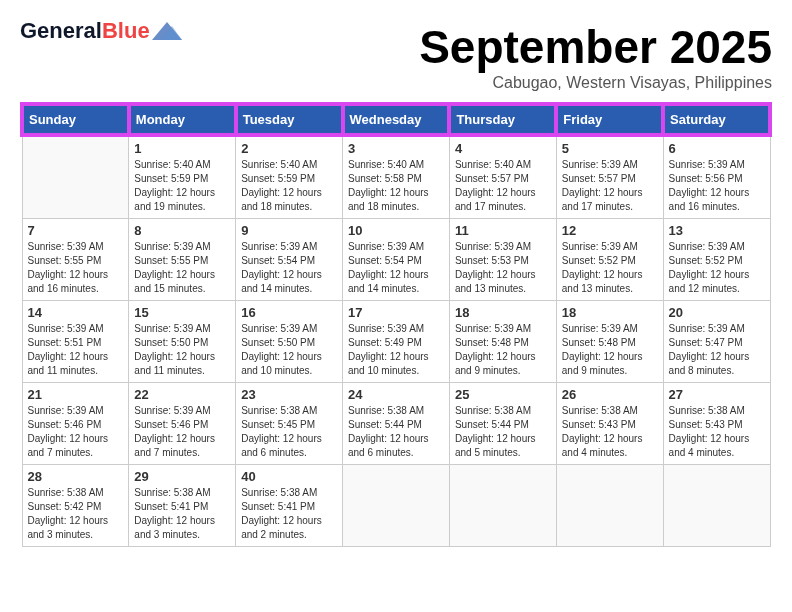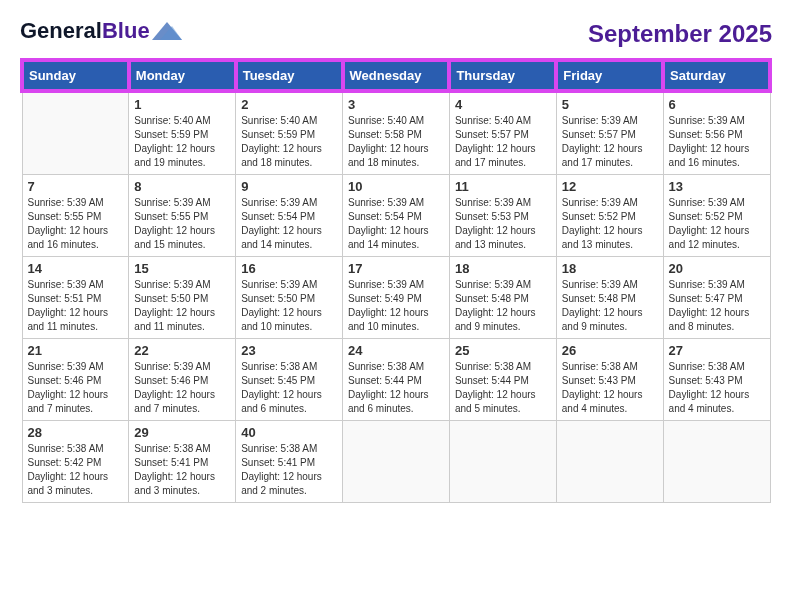--- a/index.html
+++ b/index.html
@@ -21,37 +21,37 @@
       flex-direction: column;
       align-items: flex-start;
     }
     .logo-text {
       font-size: 22px;
       font-weight: bold;
       color: #333;
       line-height: 1;
     }
     .logo-text .general { color: #0f172a; }
-    .logo-text .blue { color: #4c1d95; }
+    .logo-text .blue { color: #ef4444; }
     .logo-icon {
       width: 30px;
       height: 18px;
       margin-left: 2px;
     }
     .logo-row {
       display: flex;
       align-items: center;
     }
     .title-section {
       text-align: right;
     }
     .month-title {
-      font-size: 24px;
+      font-size: 46px;
       font-weight: bold;
-      color: #4c1d95;
+      color: #000000;
     }
     .subtitle {
       font-size: 16px;
       color: #555;
     }
     .calendar {
       width: 100%;
       border-collapse: collapse;
     }
     .calendar th {
@@ -96,20 +96,21 @@
         <span class="general">General</span><span class="blue">Blue</span>
       </span>
       <svg class="logo-icon" viewBox="0 0 30 18">
         <polygon points="0,18 15,0 30,18" fill="#2a5db0" opacity="0.7"></polygon>
         <polygon points="8,18 20,4 30,18" fill="#5a8fd0" opacity="0.5"></polygon>
       </svg>
     </div>
   </div>
   <div class="title-section">
     <div class="month-title">September 2025</div>
+    <div class="subtitle">Cabugao, Western Visayas, Philippines</div>
   </div>
 </div>
 
 <table class="calendar">
   <thead>
     <tr>
     <th>Sunday</th>
         <th>Monday</th>
         <th>Tuesday</th>
         <th>Wednesday</th>

